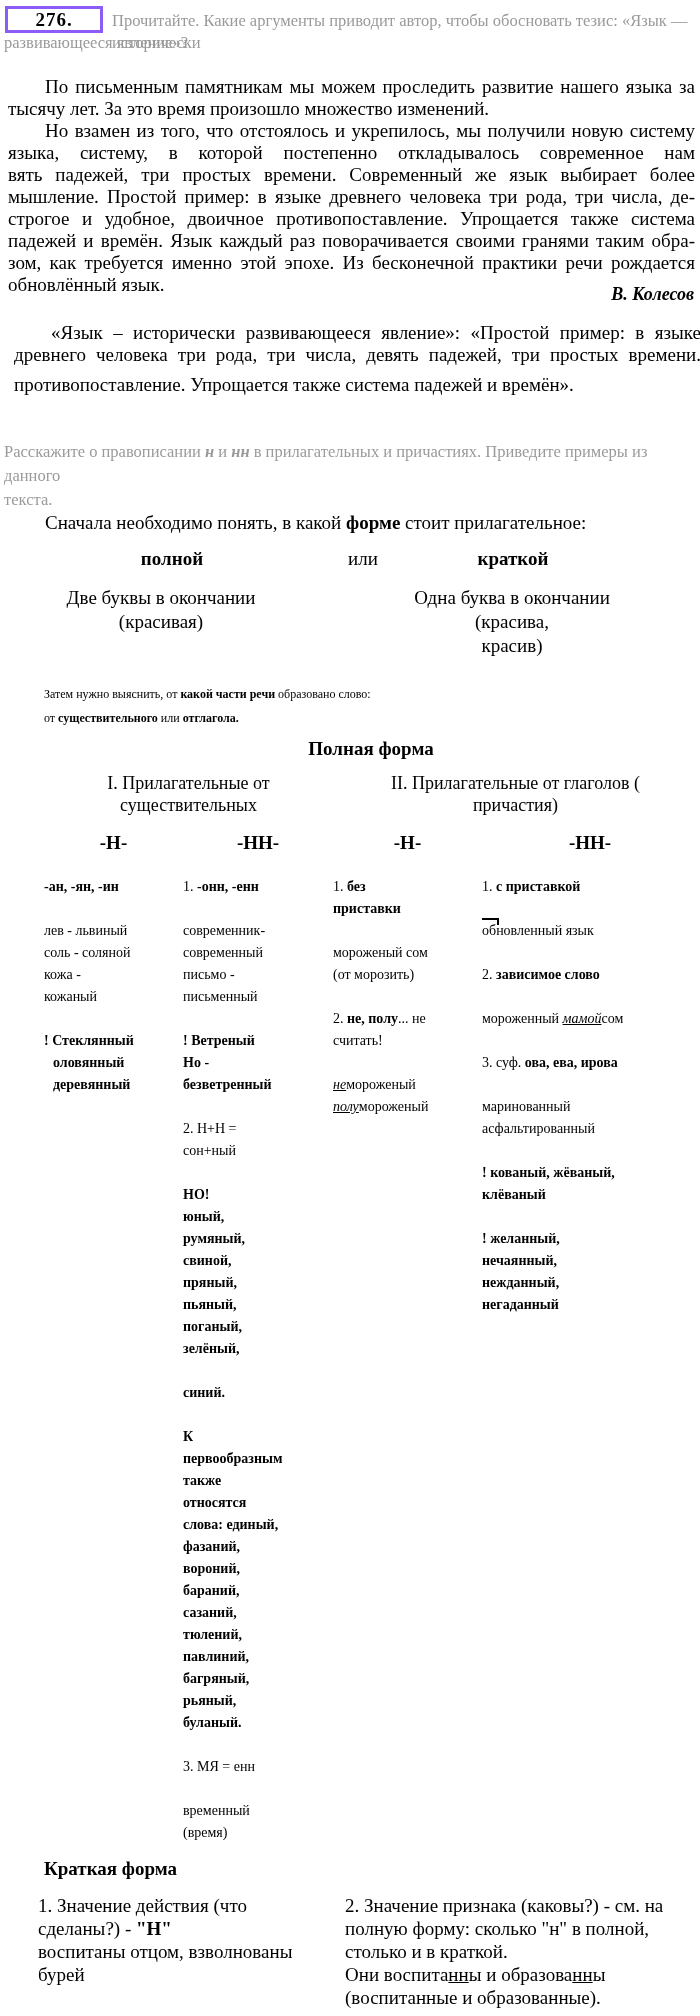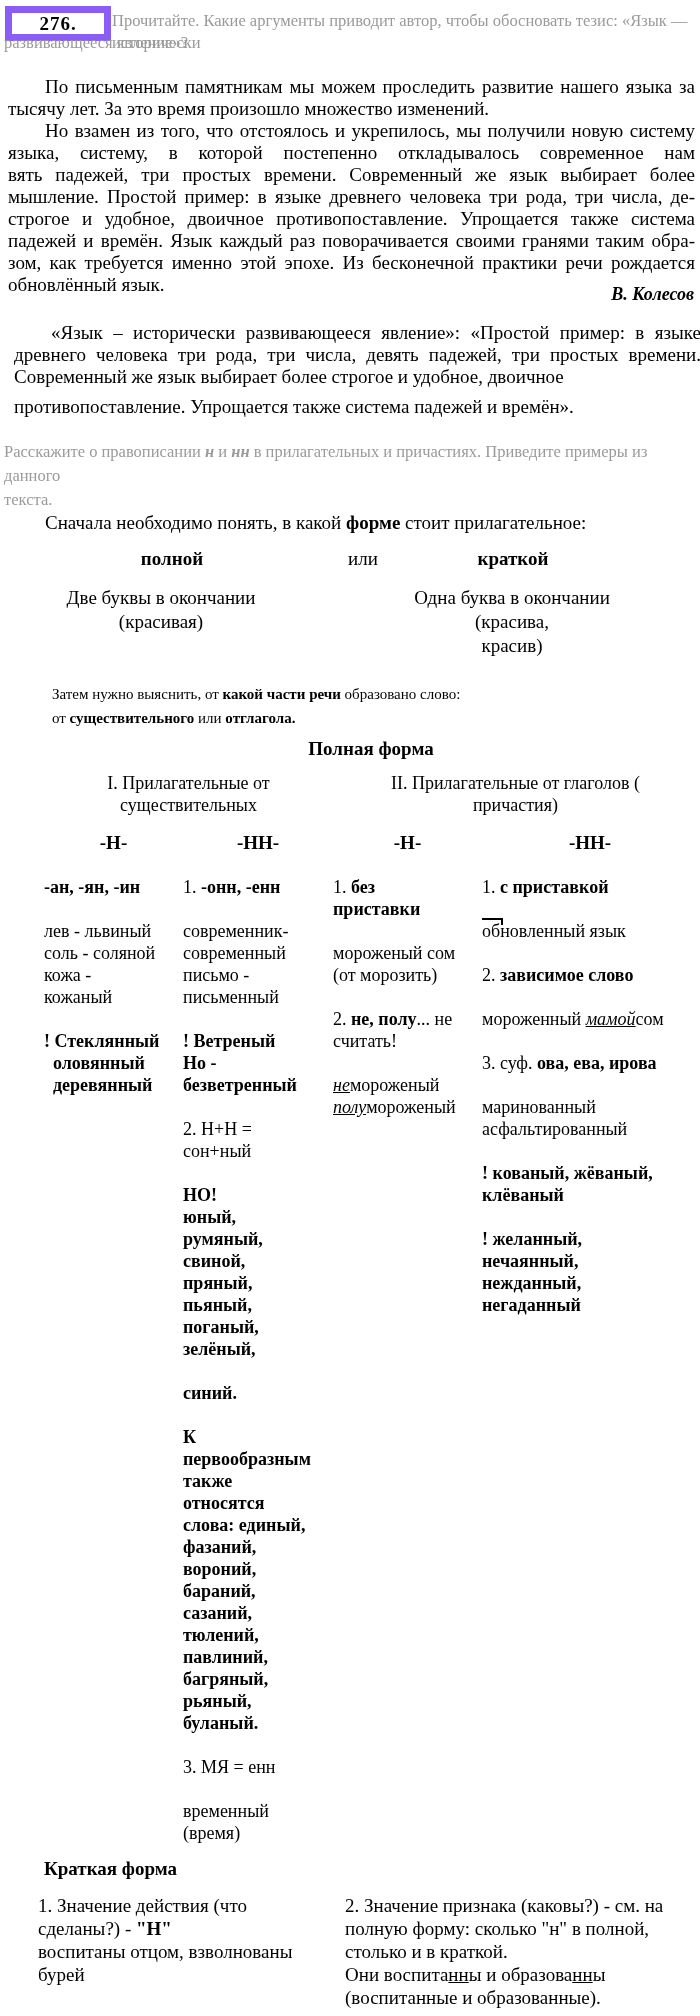--- a/index.html
+++ b/index.html
@@ -16,47 +16,47 @@
   .hang { padding-left:9px; }
   .st-b { font-weight:bold; }
   .st-bi { font-weight:bold; font-style:italic; }
   .st-u { text-decoration:underline; }
   .st-iu { font-style:italic; text-decoration:underline; }
   .st-o { position:relative; display:inline-block; }
   .st-o::before { content:""; position:absolute; left:0; top:-2px; width:calc(100% + 3px); border-top:2px solid #000; }
   .st-o::after { content:""; position:absolute; right:-3px; top:-2px; height:7px; border-right:2px solid #000; }
 
   .gray { color:#9a9a9a; }
-  #numbox { left:5px; top:6px; width:92px; height:21px; border:7px solid #8b5cf6;
+  #numbox { left:5px; top:6px; width:92px; height:21px; border:3px solid #8b5cf6;
             font-weight:bold; font-size:19px; line-height:21px; text-align:center; letter-spacing:1px; }
   #hdr-line1 { left:112px; top:10px; width:586px; font-size:16.5px; line-height:22px; }
   #hdr-line2 { left:4px; top:32px; width:690px; font-size:16.5px; line-height:22px; }
 
   #p1 { left:8px; top:76px;  width:687px; font-size:19px; line-height:22px; }
   #p2 { left:8px; top:120px; width:687px; font-size:19px; line-height:22px; }
   #kolesov { right:6px; top:284px; font-size:18px; font-weight:bold; font-style:italic; }
   #quote { left:14px; top:322px; width:687px; font-size:19px; line-height:22px; }
   #task2 { left:4px; top:440px; width:692px; font-size:16.5px; line-height:24px; }
 
   #snachala { left:8px; top:512px; width:687px; font-size:19px; line-height:22px; }
   #form-full  { left:92px;  top:548px; width:160px; text-align:center; font-size:19px; font-weight:bold; }
   #form-or    { left:323px; top:548px; width:80px;  text-align:center; font-size:19px; }
   #form-short { left:433px; top:548px; width:160px; text-align:center; font-size:19px; font-weight:bold; }
   #full-desc  { left:31px;  top:586px; width:260px; text-align:center; font-size:19px; line-height:24px; }
   #short-desc { left:377px; top:586px; width:270px; text-align:center; font-size:19px; line-height:24px; }
-  #zatem { left:52px; top:682px; width:640px; font-size:15px; line-height:24px; }
+  #zatem { left:44px; top:682px; width:640px; font-size:12px; line-height:24px; }
   #full-form-title { left:44px; top:738px; width:654px; text-align:center; font-size:19px; font-weight:bold; }
 
   #group1 { left:44px;  top:772px; width:289px; text-align:center; font-size:18px; line-height:22px; }
   #group2 { left:333px; top:772px; width:365px; text-align:center; font-size:18px; line-height:22px; }
   #suffix-row { left:44px; top:832px; width:654px; display:flex; }
   #suffix-row .cell { font-weight:bold; font-size:19px; text-align:center; }
   .w1 { width:139px; } .w2 { width:150px; } .w3 { width:149px; } .w4 { width:216px; }
   #tbody { left:44px; top:876px; width:654px; display:flex; align-items:flex-start; }
-  #tbody .col { font-size:18px; line-height:22px; }
+  #tbody .col { font-size:14px; line-height:22px; }
   #tbody .col .ln { white-space:nowrap; }
 
   #kratkaya { left:44px; top:1858px; font-size:19px; font-weight:bold; }
   #short-cols { left:38px; top:1894px; width:660px; display:flex; align-items:flex-start; }
   #short-cols .scol { font-size:19px; line-height:23px; }
   #short-cols .scol .ln { white-space:nowrap; }
   #scol1 { width:307px; }
   #scol2 { width:353px; }
 </style>
 </head>
@@ -78,21 +78,20 @@
     <div class="ln j"><span>строгое и удобное, двоичное противопоставление. Упрощается также система</span></div>
     <div class="ln j"><span>падежей и времён. Язык каждый раз поворачивается своими гранями таким обра-</span></div>
     <div class="ln j"><span>зом, как требуется именно этой эпохе. Из бесконечной практики речи рождается</span></div>
     <div class="ln">обновлённый язык.</div>
   </div>
 <div class="abs" id="kolesov">В. Колесов</div>
 
 <div class="abs" id="quote">
     <div class="ln ind j"><span>«Язык – исторически развивающееся явление»: «Простой пример: в языке</span></div>
     <div class="ln j"><span>древнего человека три рода, три числа, девять падежей, три простых времени.</span></div>
-    <div class="ln">Современный же язык выбирает более строгое и удобное, двоичное</div>
     <div class="ln gap"><span>противопоставление. Упрощается также система падежей и времён».</span></div>
   </div>
 
 <div class="abs gray" id="task2">
     <div class="ln"><span>Расскажите о правописании </span><span class="st-bi">н</span><span> и </span><span class="st-bi">нн</span><span> в прилагательных и причастиях. Приведите примеры из данного</span></div>
     <div class="ln">текста.</div>
   </div>
 
 <div class="abs" id="snachala">
     <div class="ln ind"><span>Сначала необходимо понять, в какой </span><span class="st-b">форме</span><span> стоит прилагательное:</span></div>

